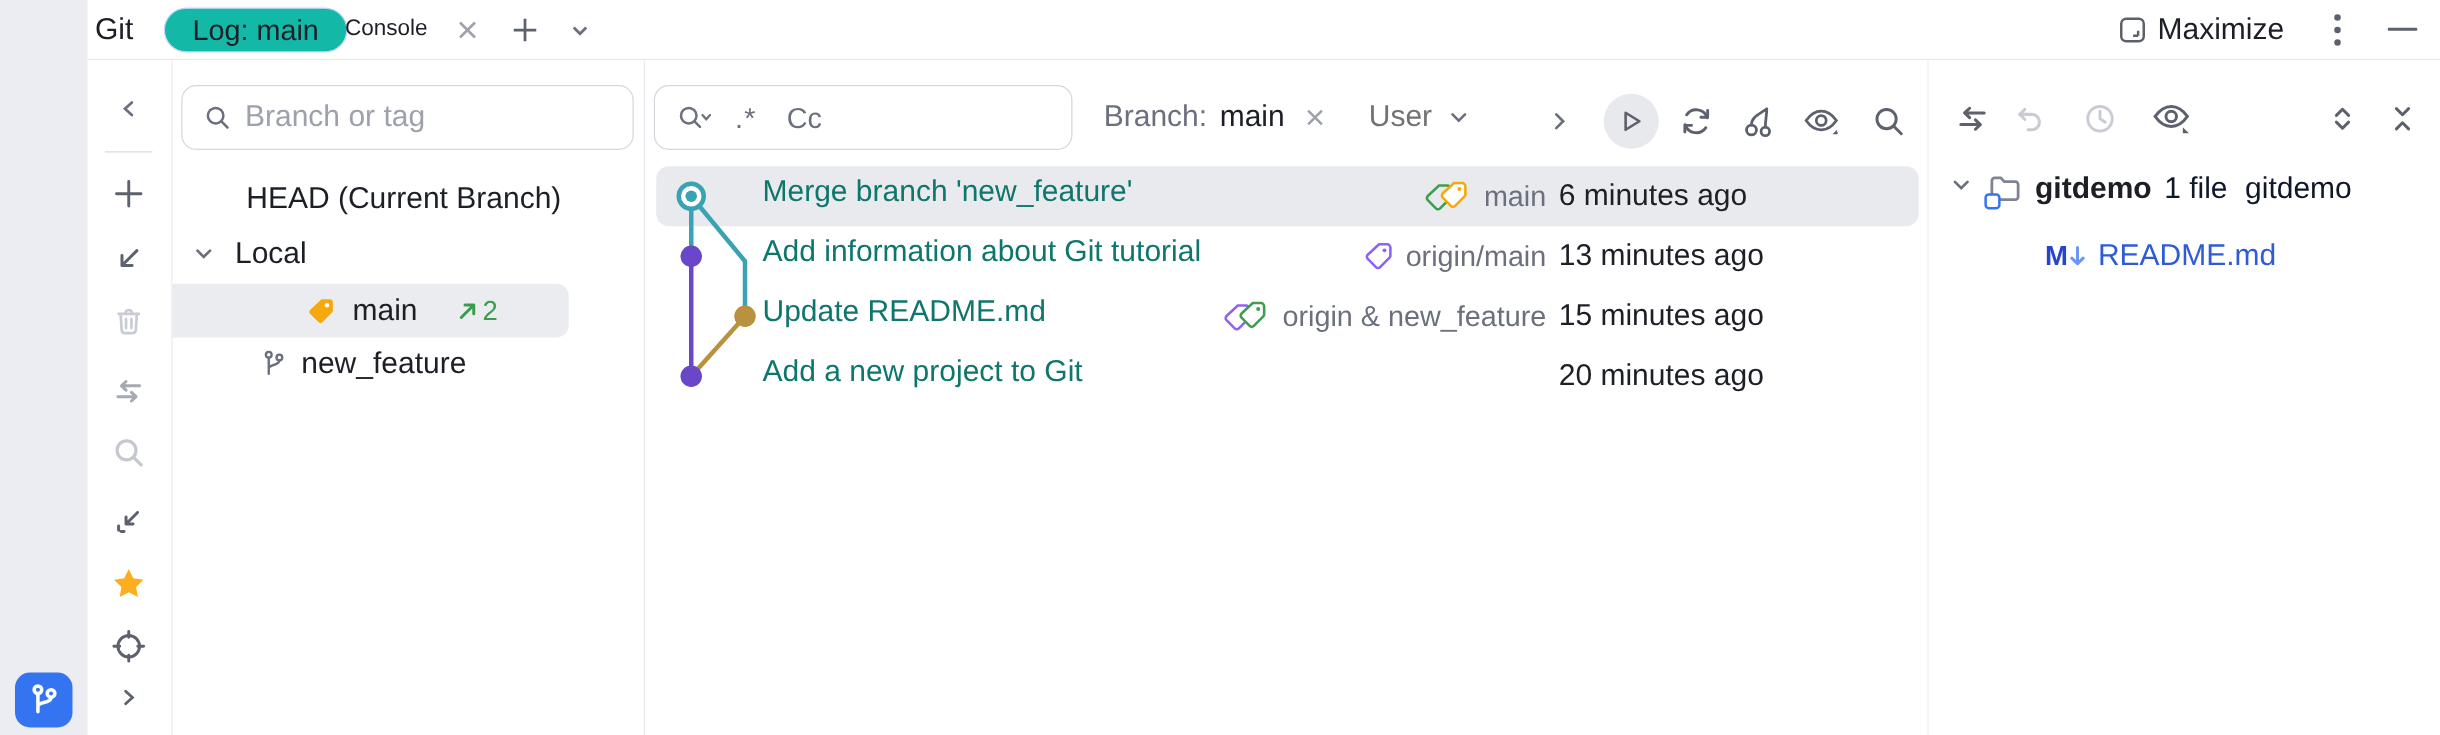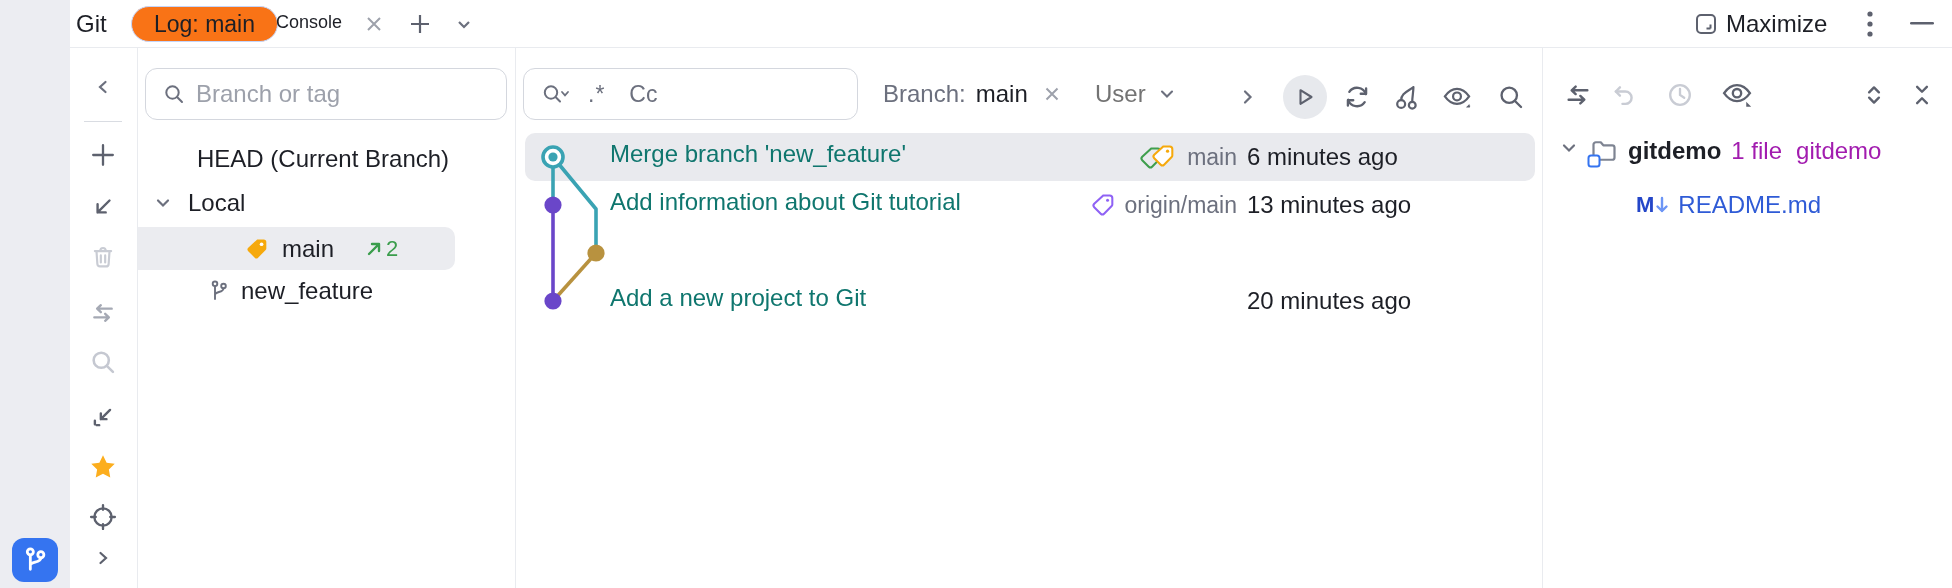--- a/index.html
+++ b/index.html
@@ -3,21 +3,21 @@
 <meta charset="utf-8">
 <style>
   *{margin:0;padding:0;box-sizing:border-box}
   html,body{width:1952px;height:588px}
   body{font-family:"Liberation Sans",sans-serif;background:#fff;color:#1d1f26;-webkit-font-smoothing:antialiased}
   .app{position:relative;width:1952px;height:588px;background:#fff;overflow:hidden}
 
   
   .header{position:absolute;left:0;top:0;width:1952px;height:48px;background:#fff;border-bottom:1px solid #e9ebef;z-index:6}
   .tool-label{position:absolute;left:76px;top:0;height:48px;display:flex;align-items:center;font-size:24px;font-weight:400}
-  .tab-pill{position:absolute;left:131px;top:6px;height:36px;padding:0 22px;display:flex;align-items:center;font-size:23px;color:#1d1f26;background:#f97316;border:1.5px solid #c3d5fb;border-radius:19px}
+  .tab-pill{position:absolute;left:131px;top:6px;height:36px;padding:0 22px;display:flex;align-items:center;font-size:23px;color:#1d1f26;background:#14b8a6;border:1.5px solid #c3d5fb;border-radius:19px}
   .tab-plain{position:absolute;left:276px;top:0;height:44px;display:flex;align-items:center;font-size:18px;color:#1d1f26}
   .hd-ic{position:absolute;top:0;height:48px;display:flex;align-items:center;justify-content:center;color:#878b95}
   .maximize{position:absolute;left:1694px;top:0;height:48px;display:flex;align-items:center;gap:8px;font-size:24px;color:#1d1f26}
   .kebab{position:absolute;left:1858px;top:0;width:24px;height:48px;display:flex;align-items:center;justify-content:center}
   .minimize{position:absolute;left:1906px;top:0;width:32px;height:48px;display:flex;align-items:center;justify-content:center}
 
   
   .stripe{position:absolute;left:0;top:0;width:70px;height:588px;background:#ecedf2;z-index:7}
   .git-fab{position:absolute;left:12px;top:538px;width:46px;height:44px;border-radius:12px;background:#3574f0;display:flex;align-items:center;justify-content:center}
   .vtoolbar{position:absolute;left:70px;top:48px;width:68px;height:540px;background:#fff;border-right:1px solid #e9ebef;z-index:5}
@@ -51,21 +51,21 @@
   .commit-time{position:absolute;left:722px;top:0;height:48px;display:flex;align-items:center;font-size:24px;color:#1d1f26;white-space:nowrap}
   .commit-refs{position:absolute;right:298px;top:0;height:48px;display:flex;align-items:center;gap:9px;font-size:23px;color:#6c707e;white-space:nowrap}
   .tagpair{position:relative;width:40px;height:30px}
   .tagpair svg{position:absolute}
   .graph-svg{position:absolute;left:530px;top:133px;z-index:2}
 
   
   .dt-ic{position:absolute;top:74px;width:42px;height:42px;display:flex;align-items:center;justify-content:center;z-index:3}
   .droot{position:absolute;left:1558px;top:137px;height:42px;display:flex;align-items:flex-start;gap:10px;z-index:3}
   .dfile{position:absolute;left:1636px;top:184px;height:42px;display:flex;align-items:center;gap:8px;z-index:3}
-  .muted{color:#a21caf}
+  .muted{color:#0f172a}
   svg{display:block}
 </style>
 </head>
 <body>
 
 <div class="app">
 
   <div class="header">
     <div class="tool-label">Git</div>
     <div class="tab-pill">Log: main</div>
@@ -338,20 +338,36 @@
         <svg width="26" height="26" viewBox="0 0 24 24" fill="none" stroke="#8f62f5" stroke-width="1.9">
             <path d="M12.2 3.2 h6 a2.4 2.4 0 0 1 2.4 2.4 v6 a2 2 0 0 1 -0.6 1.4 L13 20 a2.2 2.2 0 0 1 -3.1 0 L3.9 14 a2.2 2.2 0 0 1 0 -3.1 Z"></path>
             <circle cx="16.2" cy="7.6" r="1.4" fill="#8f62f5" stroke="none"></circle>
           </svg>
       </span>
       <span>origin/main</span>
     </span>
     <span class="commit-time">13 minutes ago</span>
   </div>
 
+  <div class="commit-row" style="top:229px">
+    <span class="commit-msg">Update README.md</span>
+    <span class="commit-refs">
+      <span class="tagpair">
+        <svg style="left:0;top:3px" width="26" height="26" viewBox="0 0 24 24" fill="none" stroke="#8f62f5" stroke-width="1.9">
+            <path d="M12.2 3.2 h6 a2.4 2.4 0 0 1 2.4 2.4 v6 a2 2 0 0 1 -0.6 1.4 L13 20 a2.2 2.2 0 0 1 -3.1 0 L3.9 14 a2.2 2.2 0 0 1 0 -3.1 Z"></path>
+          </svg>
+        <svg style="left:12px;top:1px" width="26" height="26" viewBox="0 0 24 24" fill="none" stroke="#3f9e4d" stroke-width="1.9">
+            <path d="M12.2 3.2 h6 a2.4 2.4 0 0 1 2.4 2.4 v6 a2 2 0 0 1 -0.6 1.4 L13 20 a2.2 2.2 0 0 1 -3.1 0 L3.9 14 a2.2 2.2 0 0 1 0 -3.1 Z" fill="#ffffff"></path>
+            <circle cx="16.2" cy="7.6" r="1.5" fill="#3f9e4d" stroke="none"></circle>
+          </svg>
+      </span>
+      <span>origin &amp; new_feature</span>
+    </span>
+    <span class="commit-time">15 minutes ago</span>
+  </div>
 
   <div class="commit-row" style="top:277px">
     <span class="commit-msg">Add a new project to Git</span>
     <span class="commit-time">20 minutes ago</span>
   </div>
 
   <div class="details-panel"></div>
 
   <div class="dt-ic" style="left:1557px">
     <svg width="28" height="28" viewBox="0 0 24 24" fill="none" stroke="#5d616e" stroke-width="2.1" stroke-linecap="round" stroke-linejoin="round">

